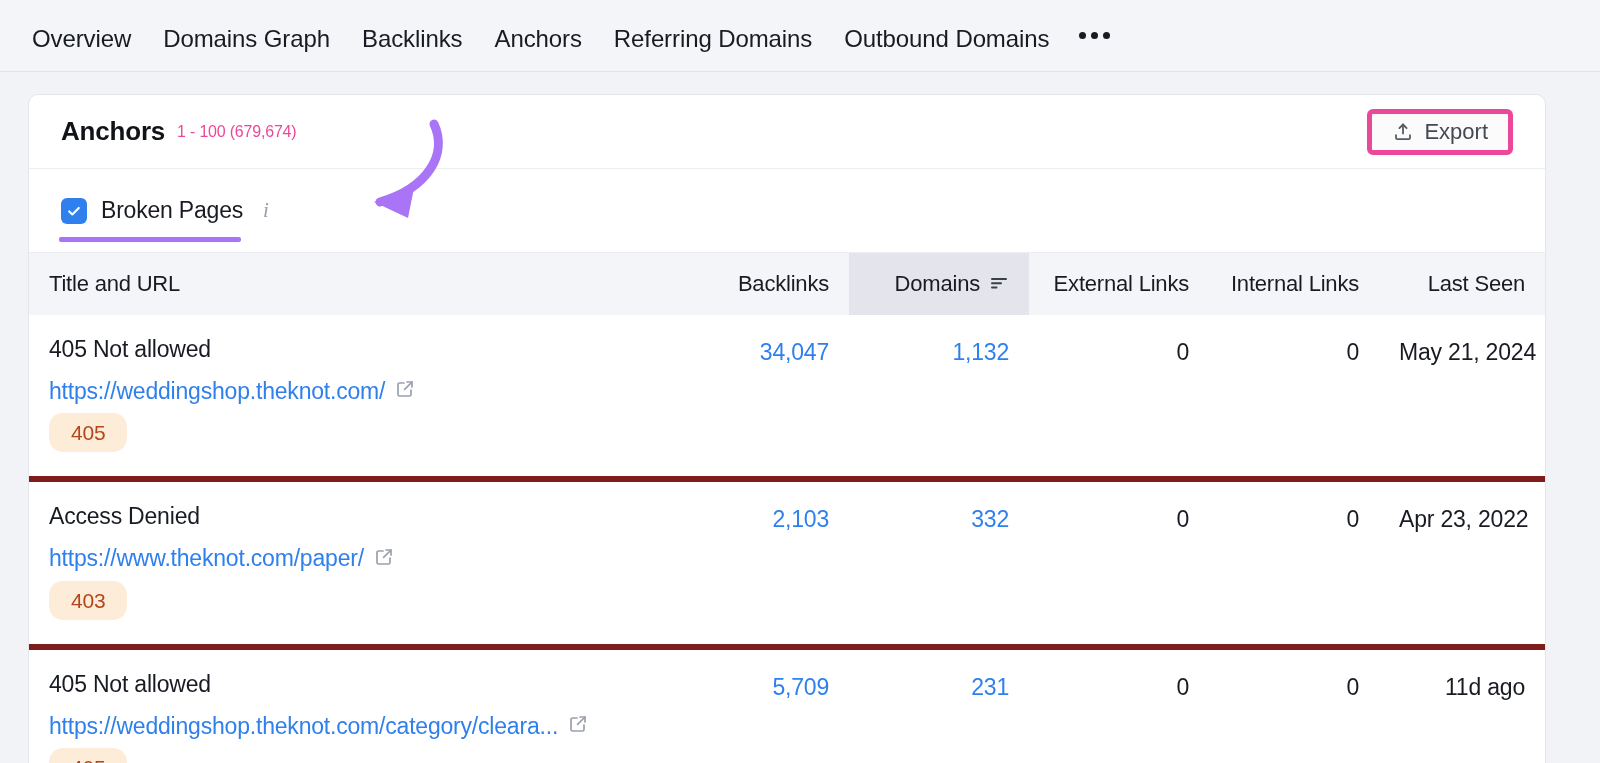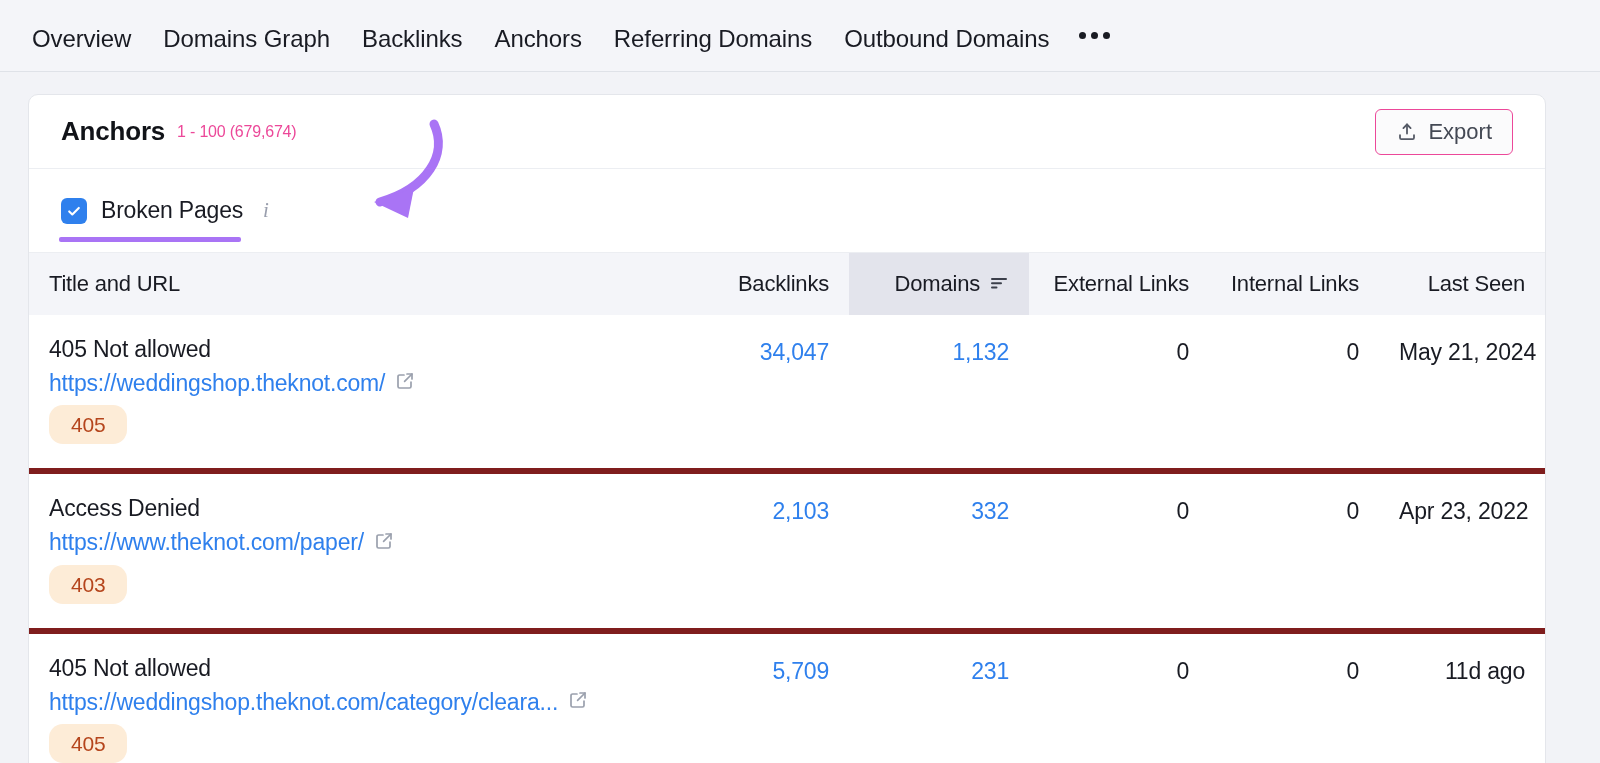--- a/index.html
+++ b/index.html
@@ -90,21 +90,21 @@
     letter-spacing: -0.2px;
   }
   .spacer { flex: 1; }
 
   .export-btn {
     display: flex;
     align-items: center;
     gap: 10px;
     height: 46px;
     padding: 0 20px;
-    border: 1px solid #ec4899;
+    border: 5px solid #ec4899;
     border-radius: 6px;
     background: #fbfbfc;
     font-size: 22px;
     color: #444954;
     cursor: pointer;
   }
   .export-btn svg { display: block; }
 
   
   .filter-row {
@@ -203,21 +203,21 @@
 
   .row-title {
     font-size: 23px;
     color: #191b23;
     line-height: 1.1;
   }
   .row-urlline {
     display: flex;
     align-items: center;
     gap: 10px;
-    margin-top: 8px;
+    margin-top: 16px;
   }
   .row-url {
     font-size: 23px;
     color: #2f80ed;
     text-decoration: none;
     line-height: 1.1;
     cursor: pointer;
     white-space: nowrap;
   }
   .ext-icon { display: block; flex: none; cursor: pointer; }

